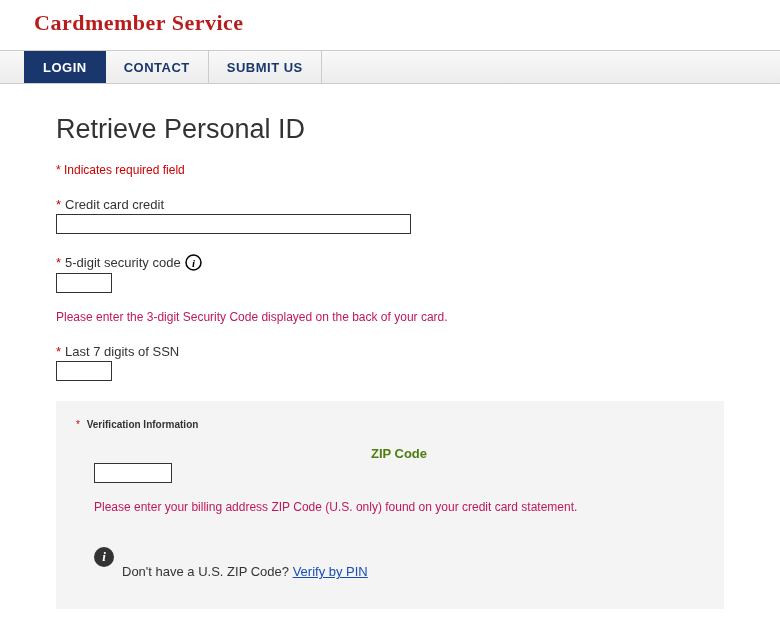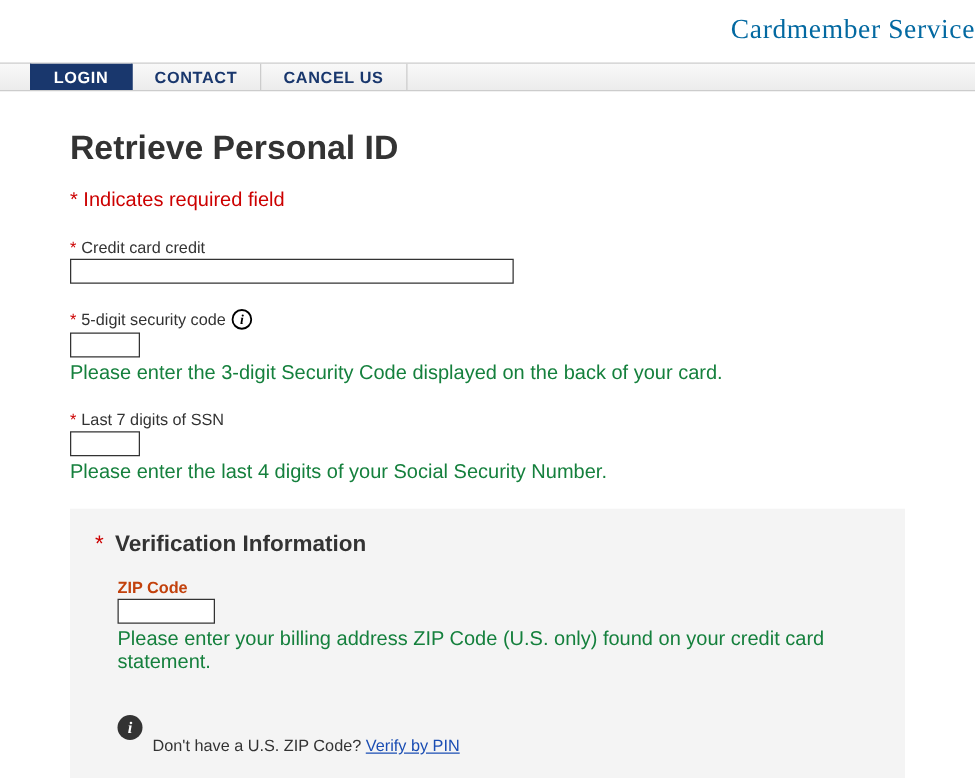--- a/index.html
+++ b/index.html
@@ -1,56 +1,56 @@
 <!DOCTYPE html>
 <html><head>
   <meta charset="utf-8">
   <style>
     * { box-sizing: border-box; margin: 0; padding: 0; }
     body { font-family: Arial, Helvetica, sans-serif; font-size: 13px; color: #333; background: #fff; width: 780px; }
     .header { padding: 10px 0 14px 34px; }
-    .logo { font-family: Georgia, 'Times New Roman', serif; font-size: 22px; font-weight: 400; color: #0369a1; letter-spacing: 0.5px; text-align: right; }
-    .tabbar { background: linear-gradient(to bottom, #f9f9f9 0%, #ececec 100%); border-top: 1px solid #ccc; border-bottom: 1px solid #ccc; display: flex; padding-left: 24px; height: 23px; }
+    .logo { font-family: Georgia, 'Times New Roman', serif; font-size: 22px; font-weight: 700; color: #b91c1c; letter-spacing: 0.5px; }
+    .tabbar { background: linear-gradient(to bottom, #f9f9f9 0%, #ececec 100%); border-top: 1px solid #ccc; border-bottom: 1px solid #ccc; display: flex; padding-left: 24px; height: 34px; }
     .tab { padding: 0 18px; display: flex; align-items: center; font-size: 13px; font-weight: bold; color: #19376d; border-right: 1px solid #ccc; cursor: pointer; letter-spacing: 0.5px; }
     .tab.active { background: #19376d; color: #fff; border-left: 1px solid #19376d; border-right: 1px solid #19376d; }
     .content { padding: 30px 56px 30px 56px; }
-    h1 { font-size: 27px; font-weight: bold; color: #333; margin-bottom: 18px; }
-    .required-note { color: #cc0000; font-size: 16px; margin-bottom: 20px; }
+    h1 { font-size: 27px; font-weight: normal; color: #333; margin-bottom: 18px; }
+    .required-note { color: #cc0000; font-size: 12px; margin-bottom: 20px; }
     .field { margin-bottom: 20px; }
     .field-label { font-size: 13px; color: #333; margin-bottom: 2px; display: flex; align-items: center; }
     .asterisk { color: #cc0000; margin-right: 4px; }
     .info-icon { display: inline-flex; margin-left: 4px; cursor: pointer; }
     input[type="text"] { border: 1px solid #333; padding: 2px 4px; font-size: 13px; height: 20px; }
     .input-wide { width: 355px; }
     .input-small { width: 56px; }
     .input-med { width: 78px; }
-    .helper { font-size: 16px; color: #15803d; margin-top: 4px; }
+    .helper { font-size: 12px; color: #be185d; margin-top: 17px; }
     .verification-box { background: #f4f4f4; padding: 18px 20px 30px 20px; margin-top: 10px; }
-    .verification-title { font-size: 18px; font-weight: bold; color: #333; margin-bottom: 16px; }
+    .verification-title { font-size: 10px; font-weight: bold; color: #333; margin-bottom: 16px; }
     .verification-title .asterisk { font-weight: normal; }
     .sub-field { margin-left: 18px; }
-    .sub-label { font-size: 13px; font-weight: bold; color: #c2410c; margin-bottom: 2px; }
+    .sub-label { font-size: 13px; font-weight: bold; color: #4d7c0f; margin-bottom: 2px; text-align: center; }
     .info-row { display: flex; align-items: center; margin-top: 20px; margin-left: 18px; }
     .info-circle { width: 20px; height: 20px; background: #333; border-radius: 50%; color: #fff; font-style: italic; font-family: Georgia, serif; font-weight: bold; display: flex; align-items: center; justify-content: center; font-size: 13px; margin-right: 8px; flex-shrink: 0; }
     .info-text { font-size: 13px; color: #333; margin-top: 30px; }
     .link { color: #1a4db3; text-decoration: underline; cursor: pointer; }
     .button-row { margin-top: 30px; display: flex; gap: 10px; }
     .btn { background: #19376d; color: #fff; border: none; padding: 9px 14px; font-size: 13px; font-weight: bold; cursor: pointer; letter-spacing: 0.5px; }
   </style>
 </head>
 <body>
 
 <div class="header">
   <div class="logo">Cardmember Service</div>
 </div>
 
 <div class="tabbar">
   <div class="tab active">LOGIN</div>
   <div class="tab">CONTACT</div>
-  <div class="tab">CANCEL US</div>
+  <div class="tab">SUBMIT US</div>
 </div>
 
 <div class="content">
   <h1>Retrieve Personal ID</h1>
   <div class="required-note">* Indicates required field</div>
 
   <div class="field">
     <div class="field-label">
       <span class="asterisk">*</span>
       <span>Credit card credit</span>
@@ -72,21 +72,20 @@
     <input type="text" class="input-small" value="" style="">
     <div class="helper">Please enter the 3-digit Security Code displayed on the back of your card.</div>
   </div>
 
   <div class="field">
     <div class="field-label">
       <span class="asterisk">*</span>
       <span>Last 7 digits of SSN</span>
     </div>
     <input type="text" class="input-small" value="" style="">
-    <div class="helper">Please enter the last 4 digits of your Social Security Number.</div>
   </div>
 
   <div class="verification-box">
     <div class="verification-title">
       <span class="asterisk">*</span>
       <span>Verification Information</span>
     </div>
     <div class="sub-field">
       <div class="sub-label">ZIP Code</div>
       <input type="text" class="input-med" value="" style="">

